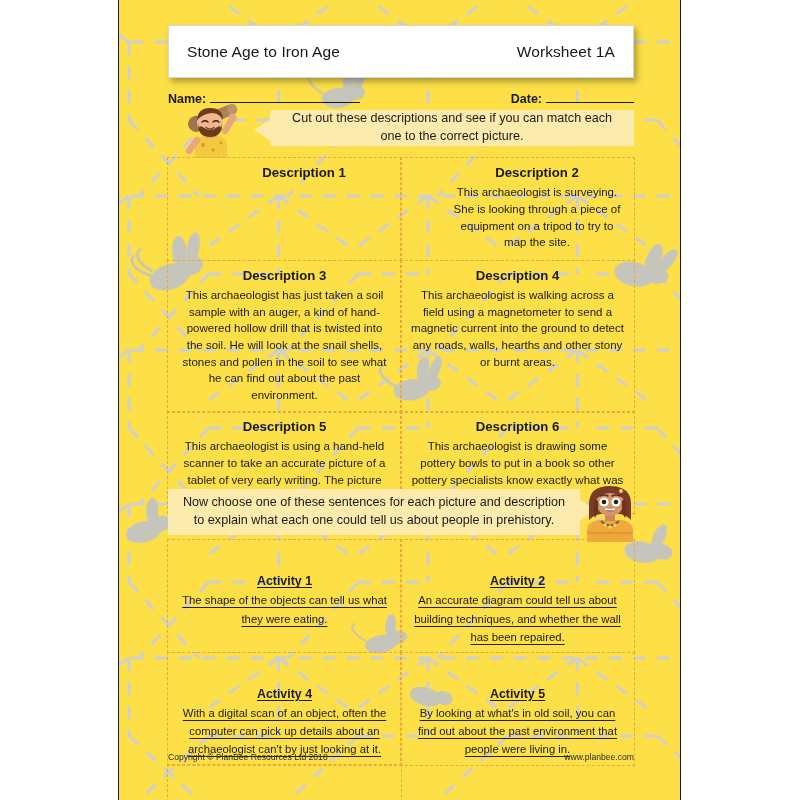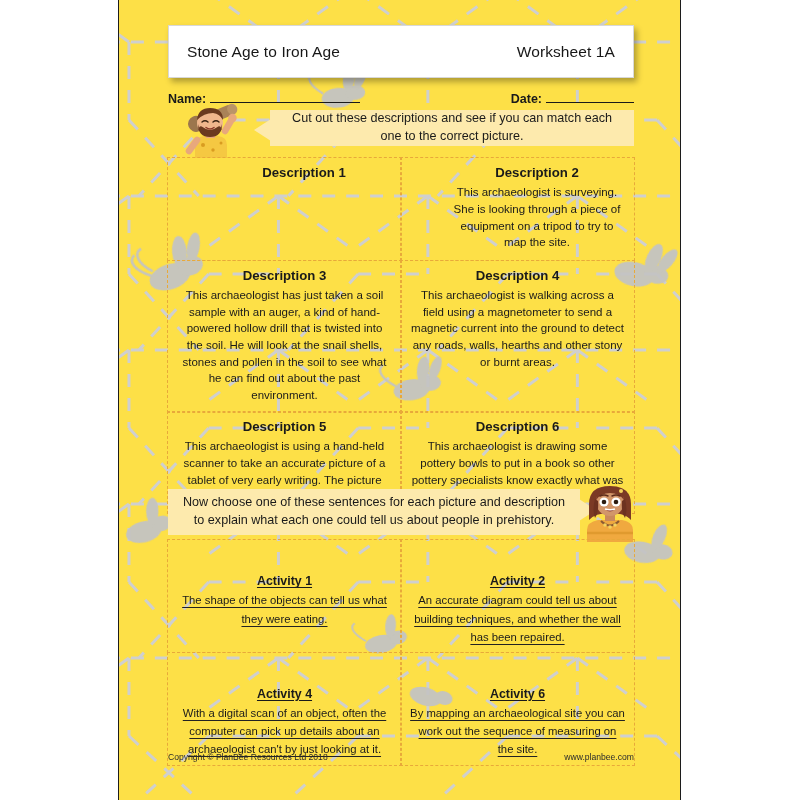--- a/index.html
+++ b/index.html
@@ -434,20 +434,24 @@
           <p class="c-title">Activity 2</p>
           <p class="c-body">An accurate diagram could tell us about building techniques, and whether the wall has been repaired.</p>
         </div>
 
 
         <div class="cell act a4">
           <p class="c-title">Activity 4</p>
           <p class="c-body">With a digital scan of an object, often the computer can pick up details about an archaeologist can't by just looking at it.</p>
         </div>
 
+        <div class="cell act a5">
+          <p class="c-title">Activity 5</p>
+          <p class="c-body">By looking at what's in old soil, you can find out about the past environment that people were living in.</p>
+        </div>
 
         <div class="cell act a6">
           <p class="c-title">Activity 6</p>
           <p class="c-body">By mapping an archaeological site you can work out the sequence of measuring on the site.</p>
         </div>
       </div>
 
       <div class="footer">
         <span>Copyright © PlanBee Resources Ltd 2018</span>
         <span>www.planbee.com</span>

